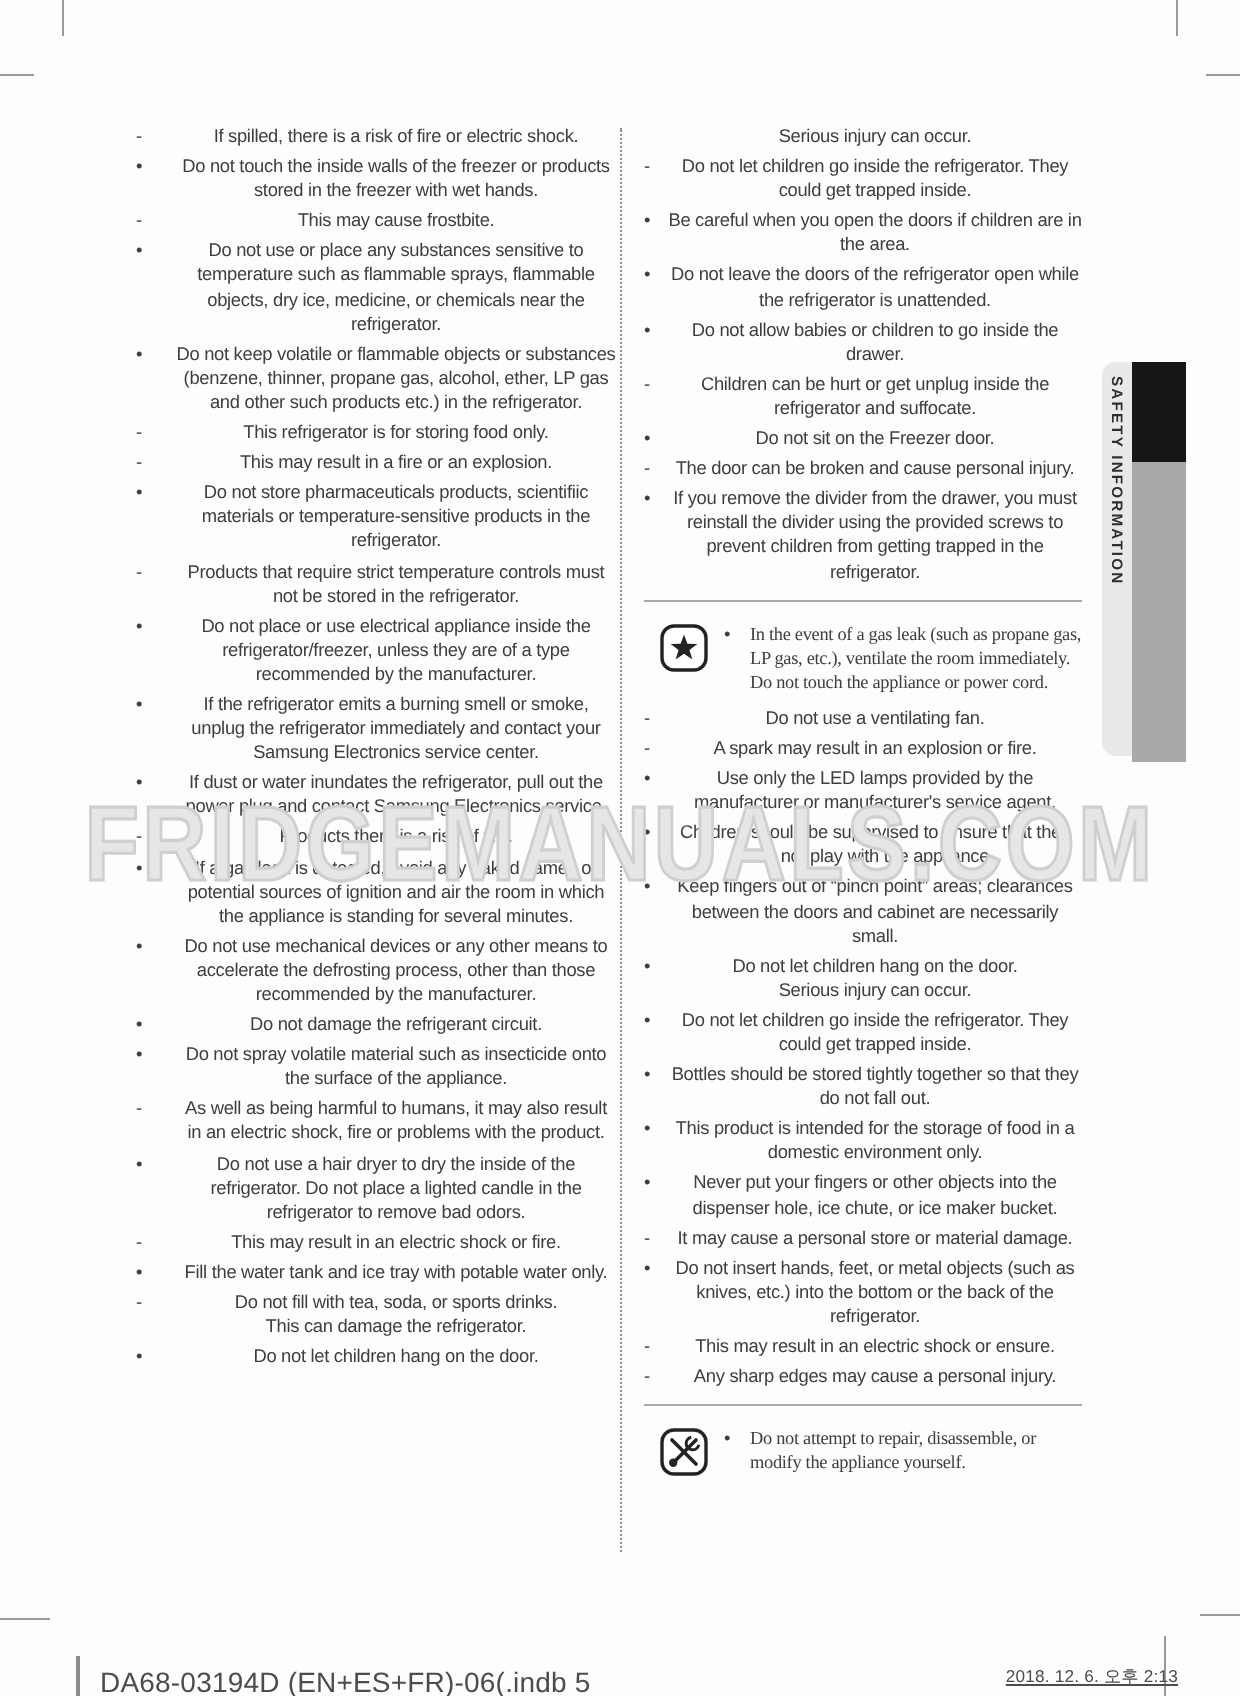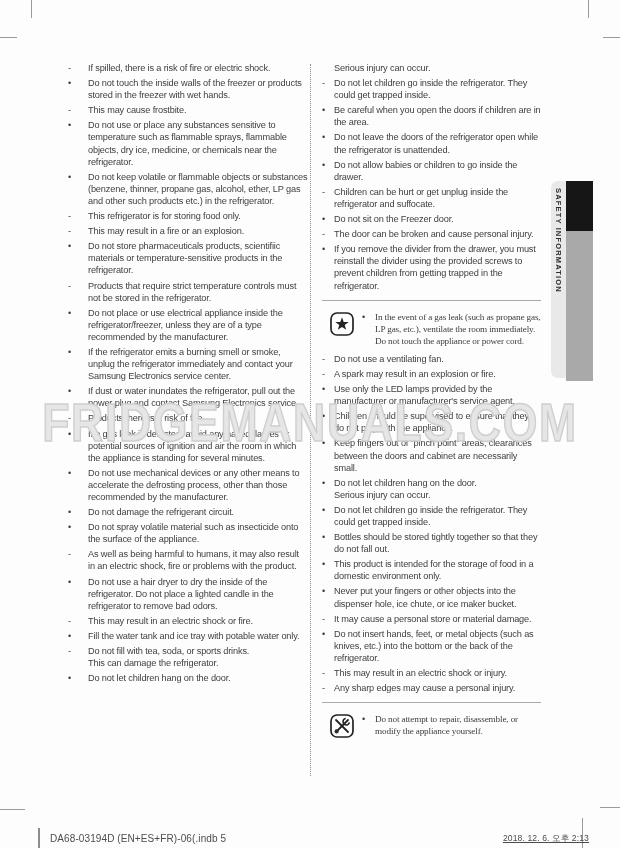--- a/index.html
+++ b/index.html
@@ -21,21 +21,21 @@
   .cm-br-v{left:582px; top:818px; width:1px; height:30px;}
 
   
   .col{position:absolute; top:62px; font-size:9.2px; line-height:12.1px; letter-spacing:-0.15px;}
   .col-left{left:68px; width:240px;}
   .col-right{left:322px; width:219px;}
   .item{display:flex; margin-bottom:3px;}
   .item .marker{flex:0 0 auto; text-align:left;}
   .col-left .marker{width:20px;}
   .col-right .marker{width:12px;}
-  .item .txt{flex:1 1 auto; white-space:pre-line;}
+  .item .txt{flex:1 1 auto; white-space:pre-line;text-align:center;}
 
   .sect-rule{border:0; border-top:1px solid #a9a9a9; margin:8px 0 9px 0;}
 
   .note{display:flex; align-items:flex-start; margin:2px 0 6px 0;}
   .iconbox{flex:0 0 auto; width:24px; height:24px; margin:2px 8px 0 8px; position:relative;}
   .note-body{display:flex; flex:1 1 auto; padding-top:1px;}
   .note-body .marker{width:13px; flex:0 0 auto;}
   .note-body .txt{flex:1 1 auto; white-space:pre-line;font-family:Liberation Serif, serif;}
 
   
@@ -59,21 +59,21 @@
     position:absolute; top:392px; left:50%;
     transform:translateX(-50%) scaleX(0.84);
     font-size:53px; font-weight:700; white-space:nowrap;
     letter-spacing:2px; color:#e6e6e6;
     -webkit-text-stroke:1.6px #cfcfcf;
     z-index:6; pointer-events:none;
   }
 
   .footer-page{position:absolute; left:68px; top:768px; width:473px; text-align:center;
     font-size:9.3px; color:#8a8a8a; letter-spacing:0.1px;}
-  .print-left{position:absolute; left:50px; top:833px; font-size:10px; color:#4c4c4c; letter-spacing:0.1px;}
+  .print-left{position:absolute; left:50px; top:833px; font-size:14px; color:#4c4c4c; letter-spacing:0.1px;}
   .print-right{position:absolute; right:31px; top:833px; font-size:8.6px; color:#4c4c4c; letter-spacing:0.1px;text-decoration:underline;}
 
   svg{display:block;}
 </style>
 </head>
 <body>
 
 <div class="page">
 
   <div class="cm cm-tl-v"></div>
@@ -325,21 +325,21 @@
     <span class="txt">It may cause a personal store or material damage.</span>
   </div>
 
   <div class="item">
     <span class="marker">•</span>
     <span class="txt">Do not insert hands, feet, or metal objects (such as knives, etc.) into the bottom or the back of the refrigerator.</span>
   </div>
 
   <div class="item">
     <span class="marker">-</span>
-    <span class="txt">This may result in an electric shock or injury.</span>
+    <span class="txt">This may result in an electric shock or ensure.</span>
   </div>
 
   <div class="item">
     <span class="marker">-</span>
     <span class="txt">Any sharp edges may cause a personal injury.</span>
   </div>
 </div>
 
     <hr class="sect-rule">
 

